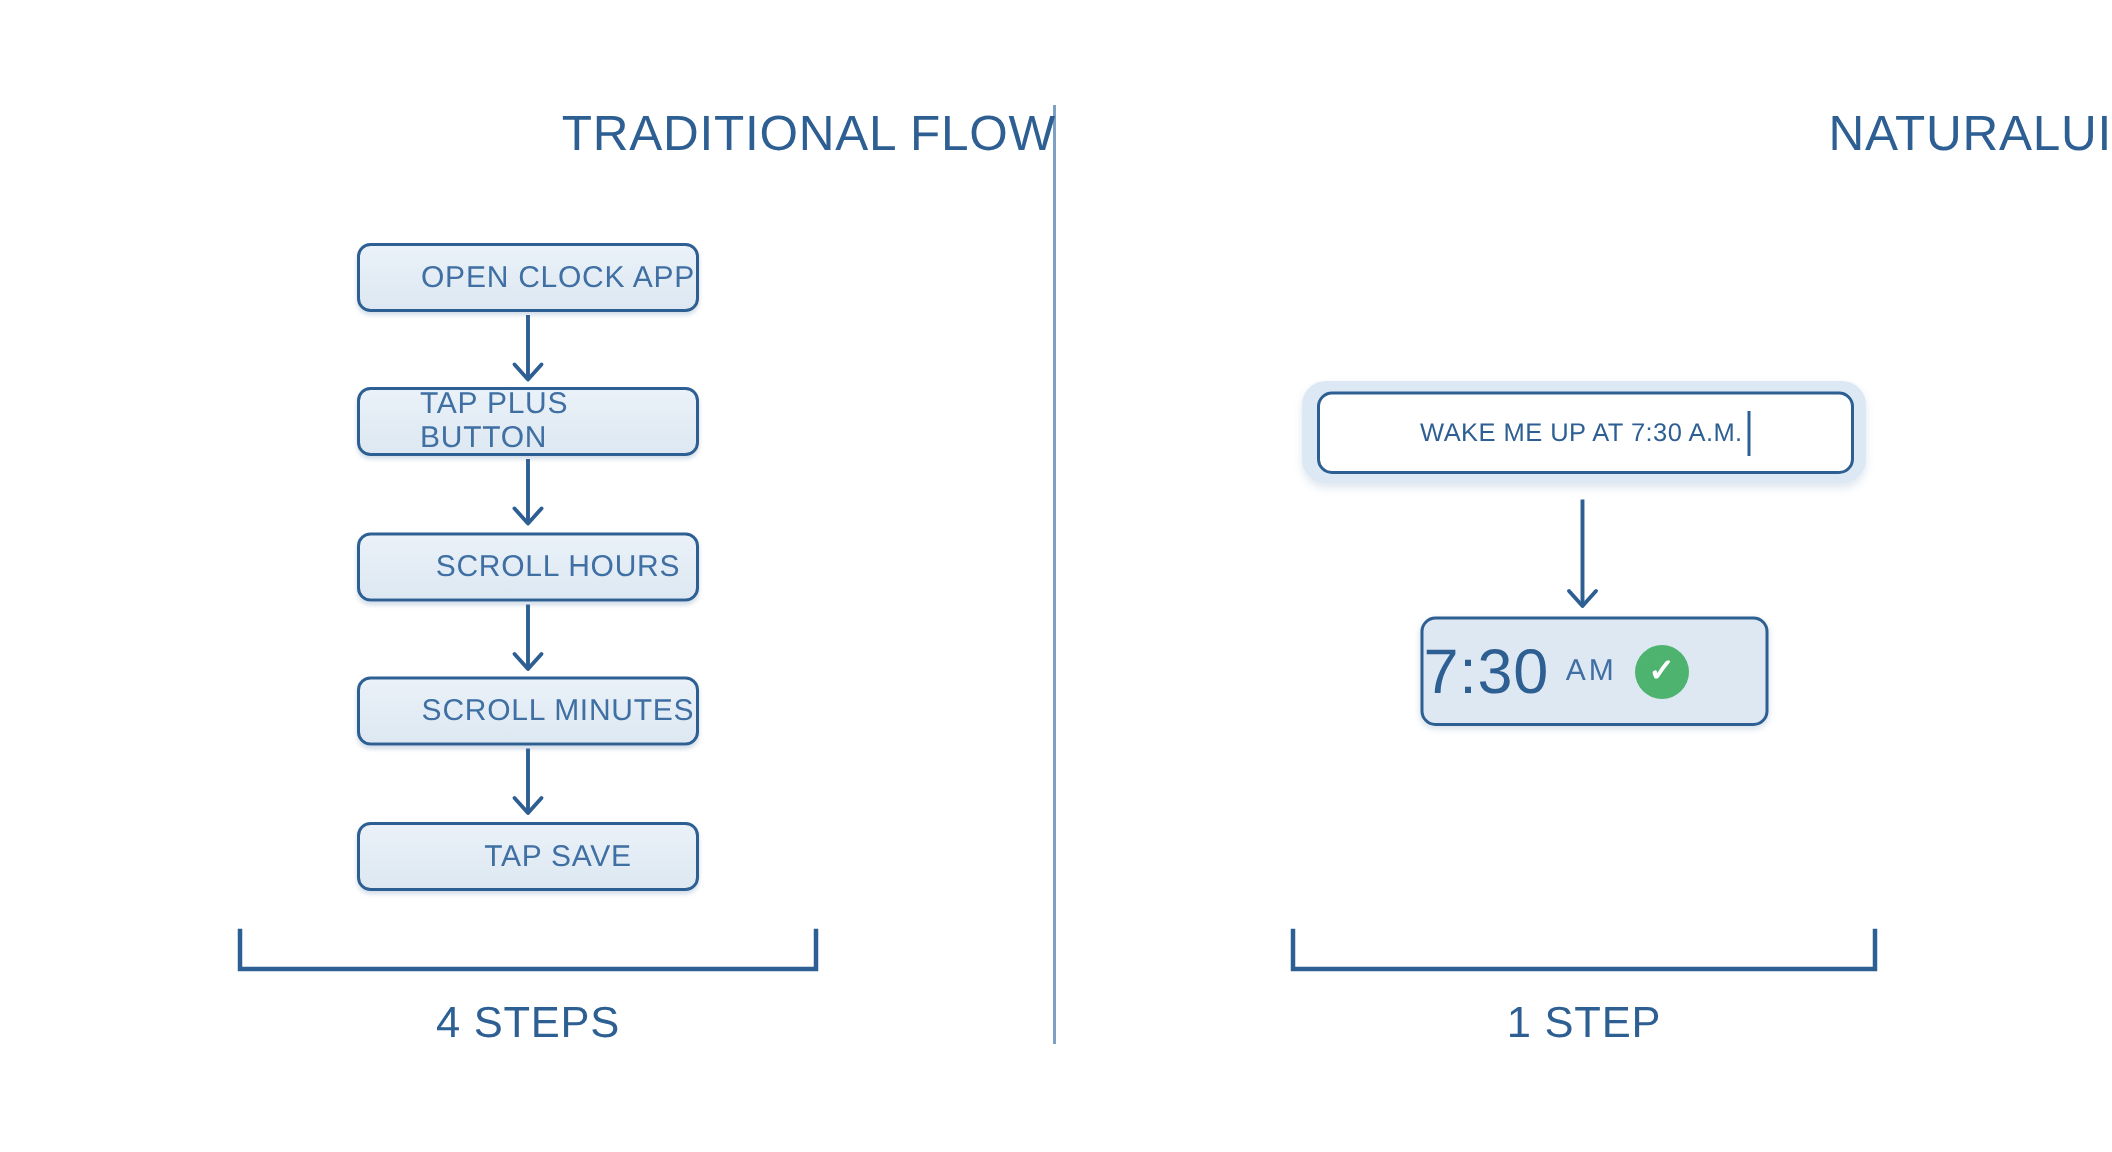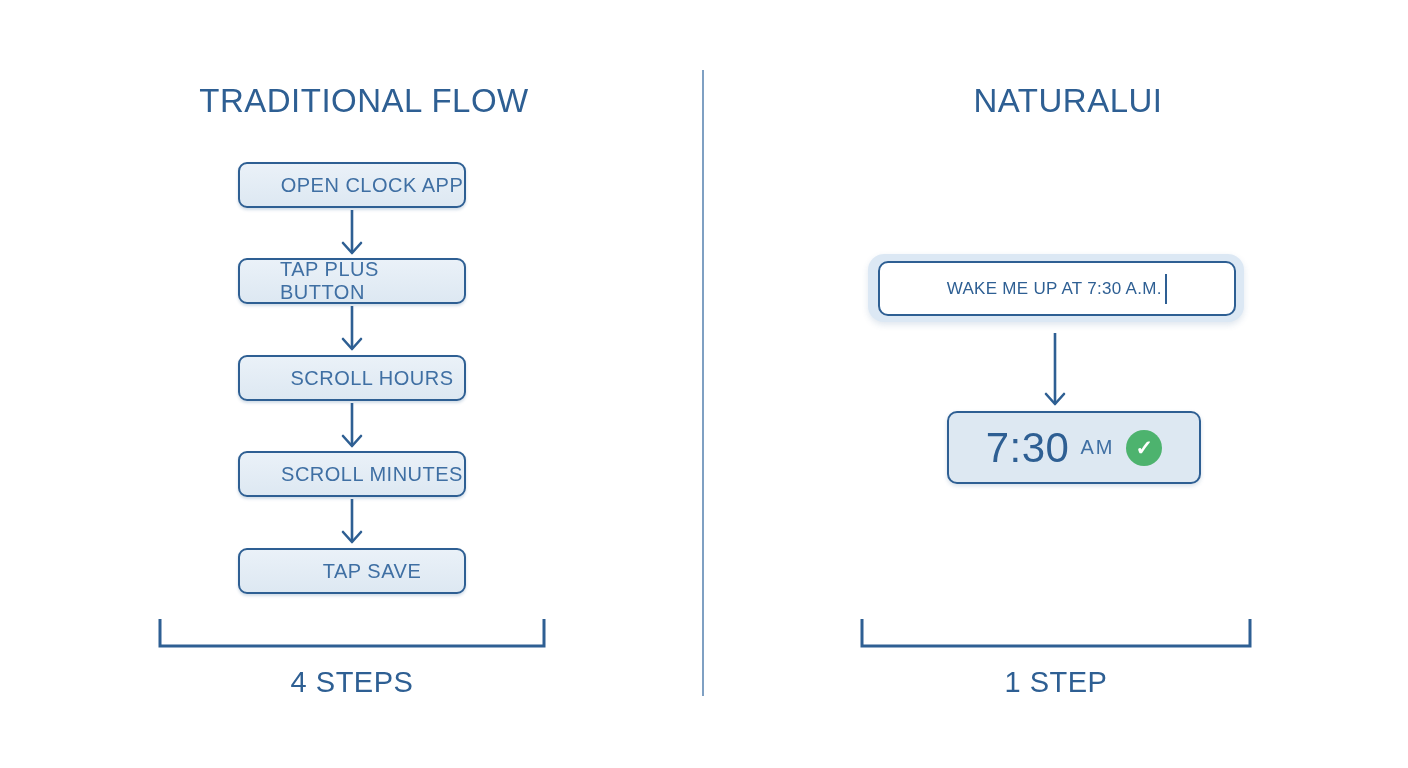--- a/index.html
+++ b/index.html
@@ -9,23 +9,23 @@
     font-family:"Liberation Sans",sans-serif;
   }
   .panel{position:absolute;top:0;width:704px;height:768px;}
   .panel.left{left:0;}
   .panel.right{left:704px;}
 
   .divider{position:absolute;left:702px;top:70px;width:2px;height:626px;
     background:var(--divider,#7fa0c3);}
 
   .col-title{
-    position:absolute;top:70px;left:0;width:100%;text-align:center;
+    position:absolute;top:70px;left:0;width:100%;text-align:right;
     font-size:33px;font-weight:500;letter-spacing:.5px;
-    color:var(--ink,#2e5f93);margin:12px;
+    color:var(--ink,#2e5f93);margin:0;
   }
 
   
   .step-box{
     position:absolute;left:238px;width:228px;height:46px;box-sizing:border-box;
     border:2px solid var(--ink,#2e5f93);border-radius:9px;
     background:linear-gradient(180deg,var(--box-fill-top,#eaf1f8) 0%,var(--box-fill-bottom,#dbe6f1) 100%);
     display:flex;align-items:center;justify-content:center;
     font-size:20px;letter-spacing:.5px;color:var(--box-text,#3f6fa3);
     box-shadow:0 2px 3px rgba(46,95,147,.22);
@@ -60,24 +60,24 @@
     background:#ffffff;border:2.5px solid var(--ink,#2e5f93);border-radius:10px;
     display:flex;align-items:center;justify-content:center;
     font-size:17px;letter-spacing:.3px;color:var(--ink,#2e5f93);
   }
   .text-cursor{
     display:inline-block;width:2.5px;height:30px;margin-left:3px;
     background:var(--ink,#2e5f93);vertical-align:middle;
   }
 
   .result-box{
-    position:absolute;left:243px;top:411px;width:254px;height:73px;box-sizing:border-box;
+    position:absolute;left:243px;top:411px;width:232px;height:73px;box-sizing:border-box;
     background:var(--box-fill-bottom,#e2ebf4);
     border:2.5px solid var(--ink,#2e5f93);border-radius:10px;
-    display:flex;align-items:center;justify-content:center;
+    display:flex;align-items:center;
     box-shadow:0 2px 4px rgba(46,95,147,.2);
   }
   .result-time{font-size:42px;color:var(--ink,#2e5f93);letter-spacing:.5px;}
   .result-meridiem{font-size:20px;color:var(--box-text,#3f6fa3);margin-left:11px;letter-spacing:2px;}
   .check-badge{
     width:36px;height:36px;margin-left:12px;border-radius:50%;
     background:var(--success-green,#4db36e);
     display:flex;align-items:center;justify-content:center;
     color:#ffffff;font-size:21px;font-weight:700;
   }

